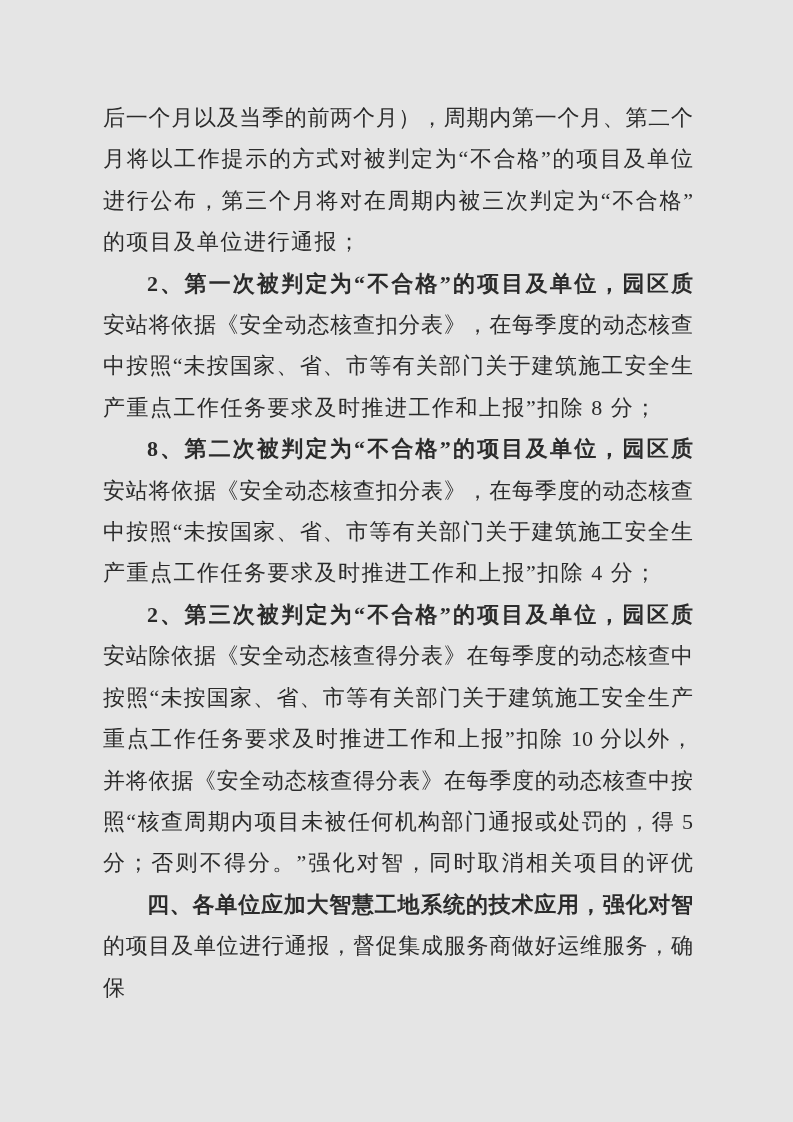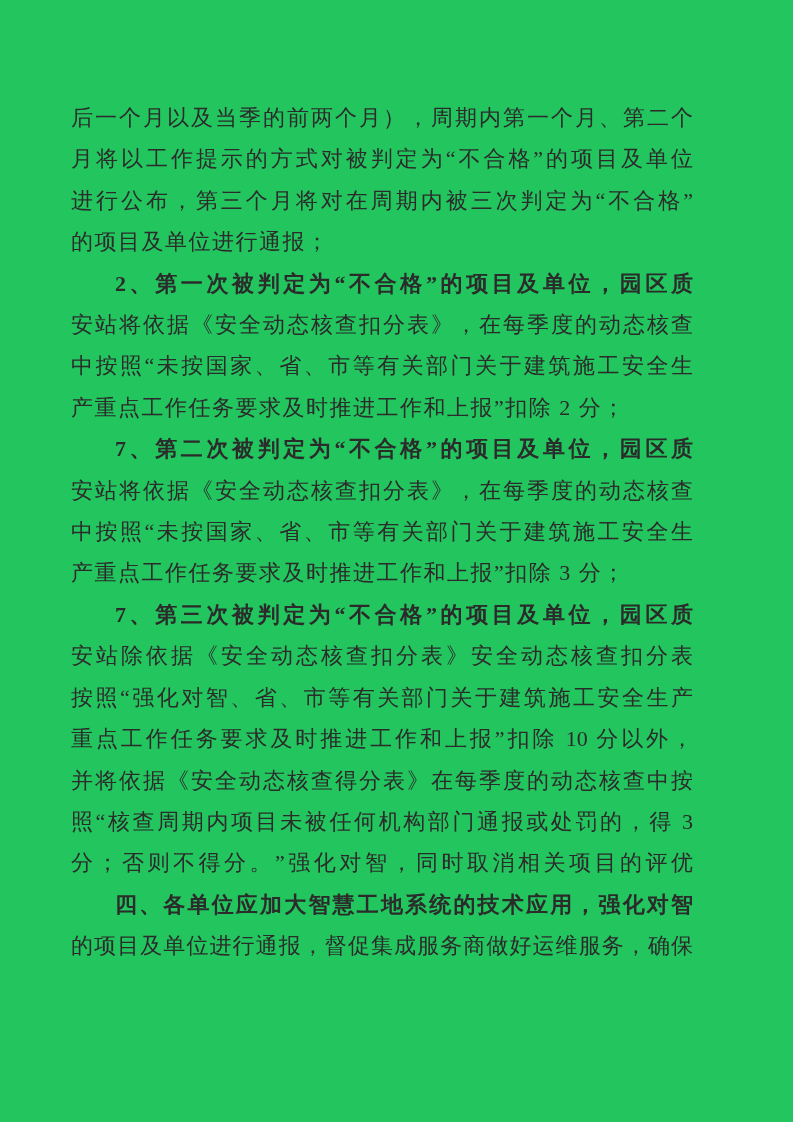--- a/index.html
+++ b/index.html
@@ -9,22 +9,22 @@
   }
   body {
     width: 793px;
     height: 1122px;
     overflow: hidden;
   }
   .page {
     box-sizing: border-box;
     width: 793px;
     height: 1122px;
-    padding: 97px 100px 0 71px;
-    background: #22c55e;
+    padding: 97px 100px 0 103px;
+    background: #e5e5e5;
     color: #2b2b2b;
     font-family: "Liberation Serif", "DejaVu Serif", serif;
   }
   .para {
     margin: 0;
     padding: 0;
   }
   .line {
     font-size: 22px;
     line-height: 41.4px;
@@ -54,37 +54,37 @@
     <div class="line">后一个月以及当季的前两个月），周期内第一个月、第二个</div>
     <div class="line">月将以工作提示的方式对被判定为“不合格”的项目及单位</div>
     <div class="line">进行公布，第三个月将对在周期内被三次判定为“不合格”</div>
     <div class="line last">的项目及单位进行通报；</div>
   </div>
 
   <div class="para">
     <div class="line indent">2、第一次被判定为“不合格”的项目及单位，园区质</div>
     <div class="line">安站将依据《安全动态核查扣分表》，在每季度的动态核查</div>
     <div class="line">中按照“未按国家、省、市等有关部门关于建筑施工安全生</div>
-    <div class="line last">产重点工作任务要求及时推进工作和上报”扣除 2 分；</div>
+    <div class="line last">产重点工作任务要求及时推进工作和上报”扣除 8 分；</div>
   </div>
 
   <div class="para">
-    <div class="line indent">7、第二次被判定为“不合格”的项目及单位，园区质</div>
+    <div class="line indent">8、第二次被判定为“不合格”的项目及单位，园区质</div>
     <div class="line">安站将依据《安全动态核查扣分表》，在每季度的动态核查</div>
     <div class="line">中按照“未按国家、省、市等有关部门关于建筑施工安全生</div>
-    <div class="line last">产重点工作任务要求及时推进工作和上报”扣除 3 分；</div>
+    <div class="line last">产重点工作任务要求及时推进工作和上报”扣除 4 分；</div>
   </div>
 
   <div class="para">
-    <div class="line indent">7、第三次被判定为“不合格”的项目及单位，园区质</div>
-    <div class="line">安站除依据《安全动态核查扣分表》安全动态核查扣分表</div>
-    <div class="line">按照“强化对智、省、市等有关部门关于建筑施工安全生产</div>
+    <div class="line indent">2、第三次被判定为“不合格”的项目及单位，园区质</div>
+    <div class="line">安站除依据《安全动态核查得分表》在每季度的动态核查中</div>
+    <div class="line">按照“未按国家、省、市等有关部门关于建筑施工安全生产</div>
     <div class="line">重点工作任务要求及时推进工作和上报”扣除 10 分以外，</div>
     <div class="line">并将依据《安全动态核查得分表》在每季度的动态核查中按</div>
-    <div class="line">照“核查周期内项目未被任何机构部门通报或处罚的，得 3</div>
+    <div class="line">照“核查周期内项目未被任何机构部门通报或处罚的，得 5</div>
     <div class="line">分；否则不得分。”强化对智，同时取消相关项目的评优</div>
   </div>
 
   <div class="para">
     <div class="line indent">四、各单位应加大智慧工地系统的技术应用，强化对智</div>
     <div class="line">的项目及单位进行通报，督促集成服务商做好运维服务，确保</div>
   </div>
 
 </div>
 

